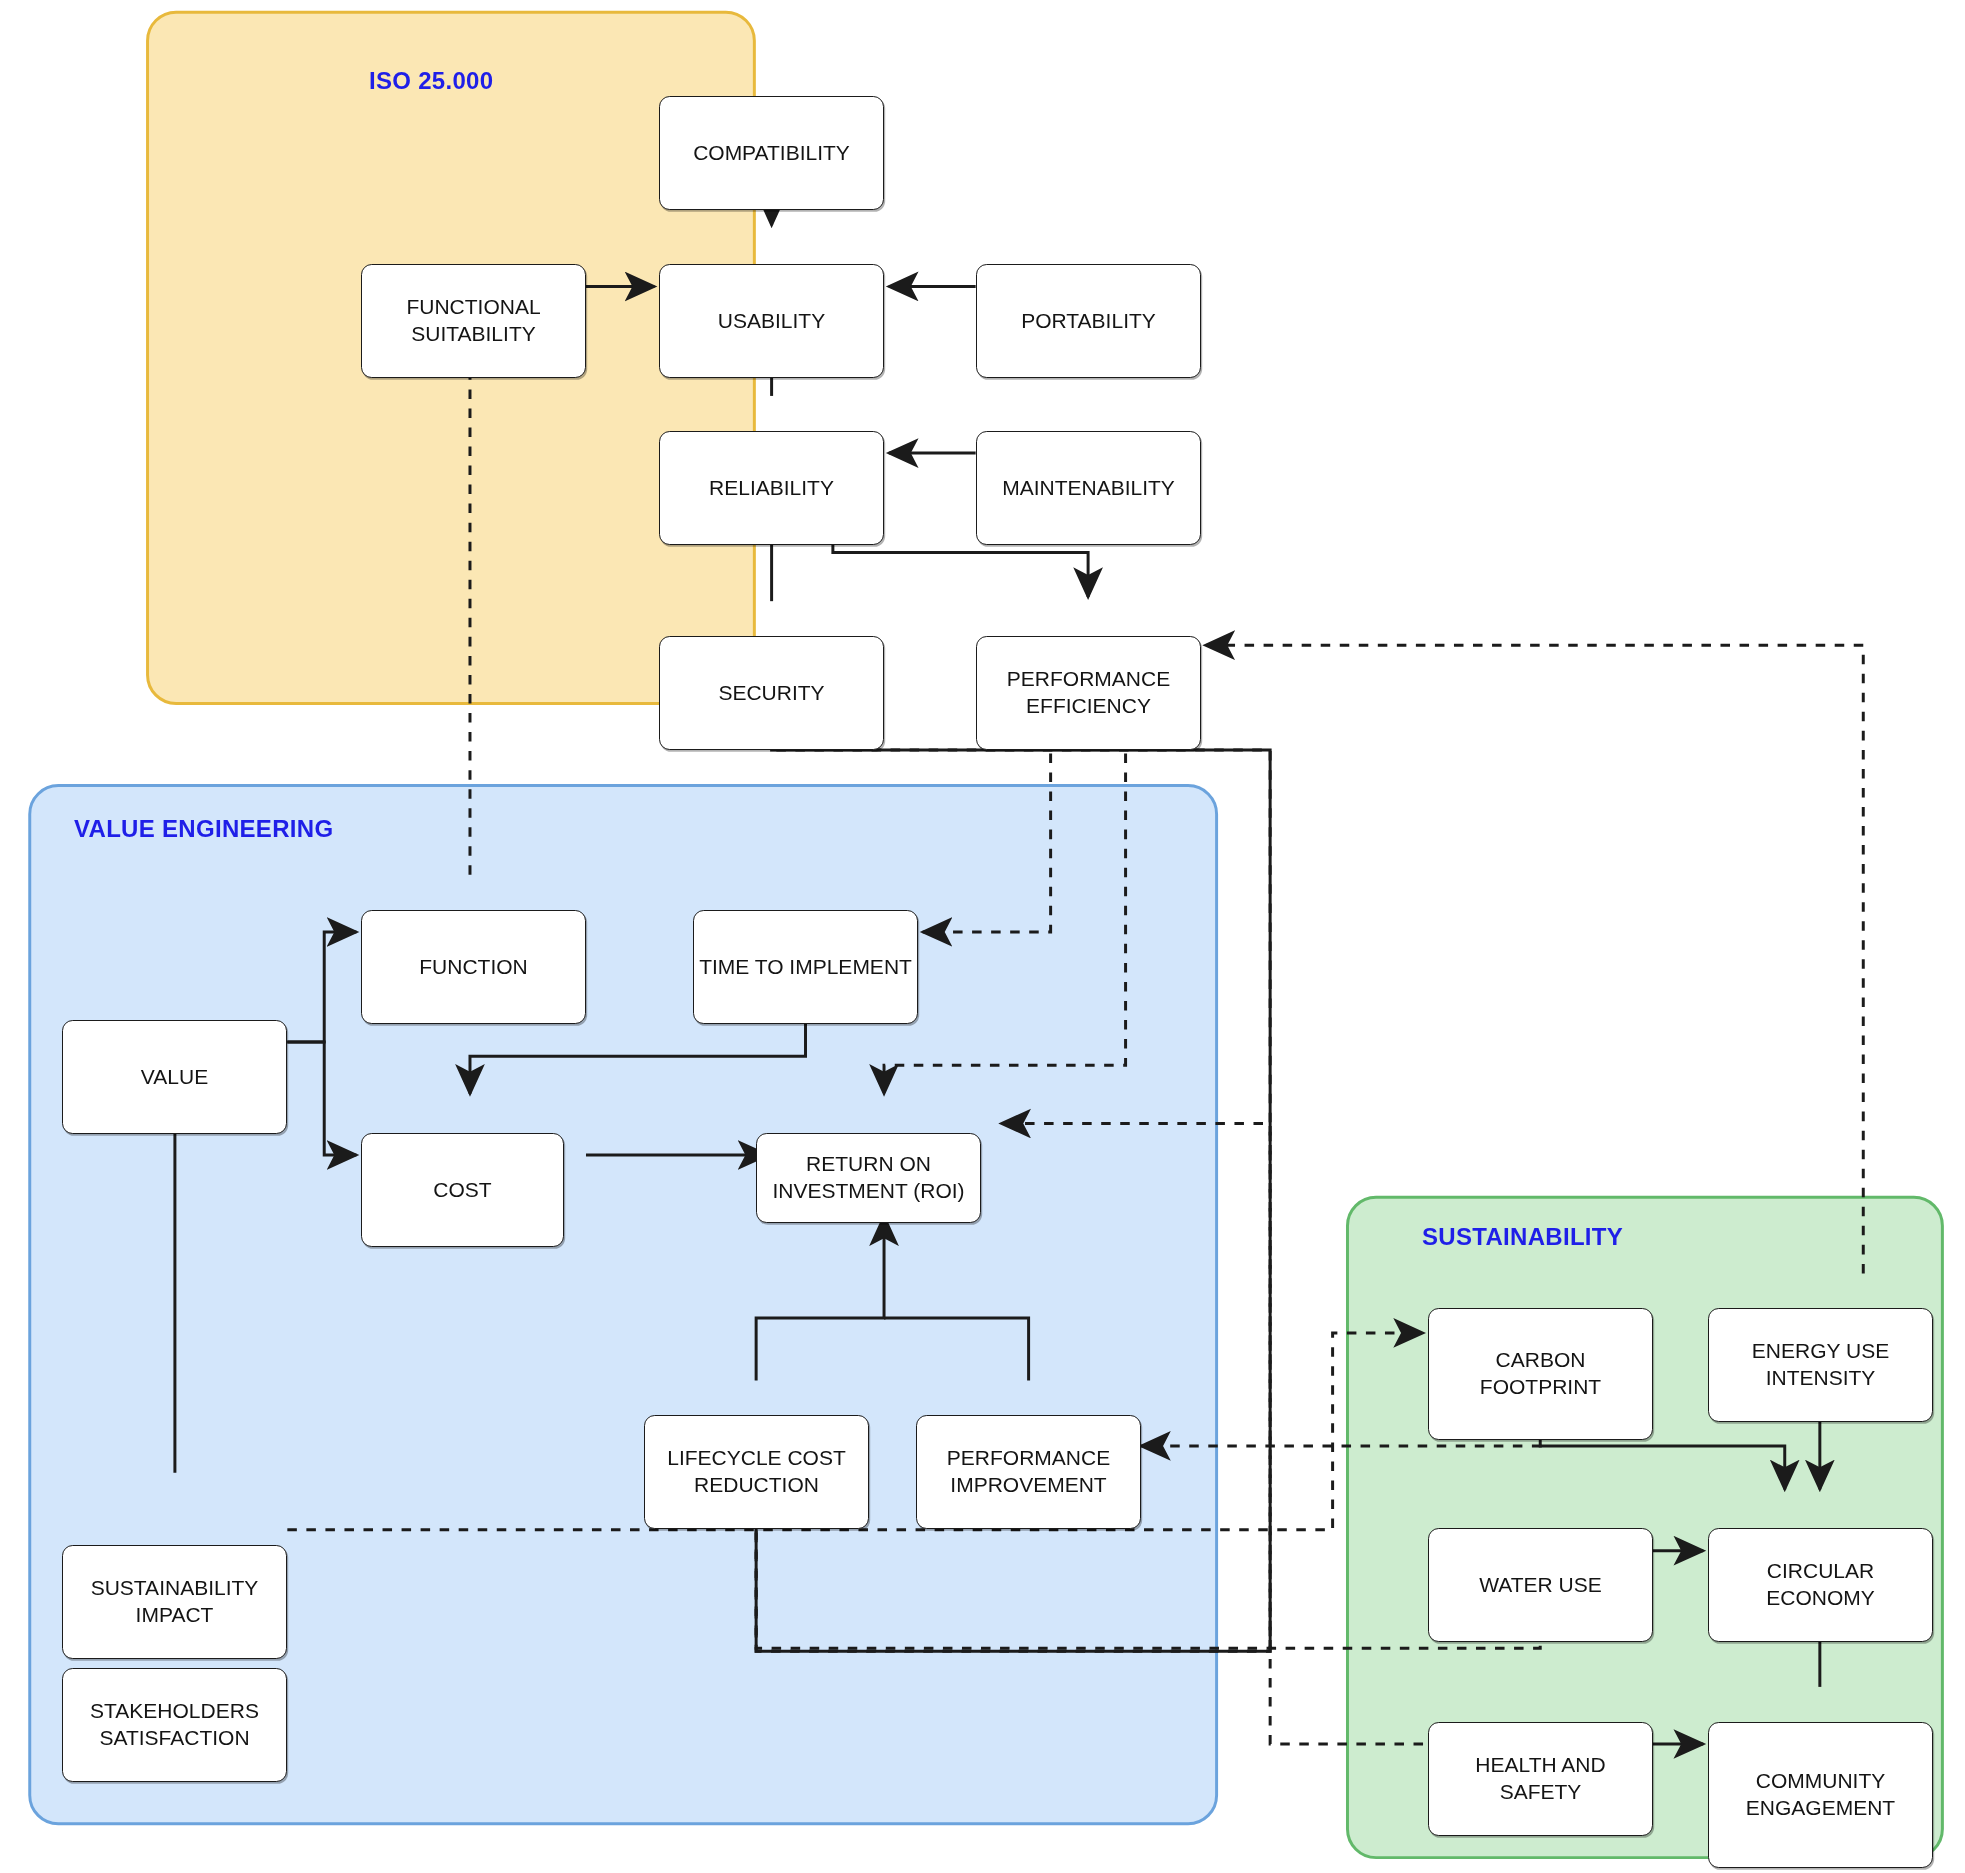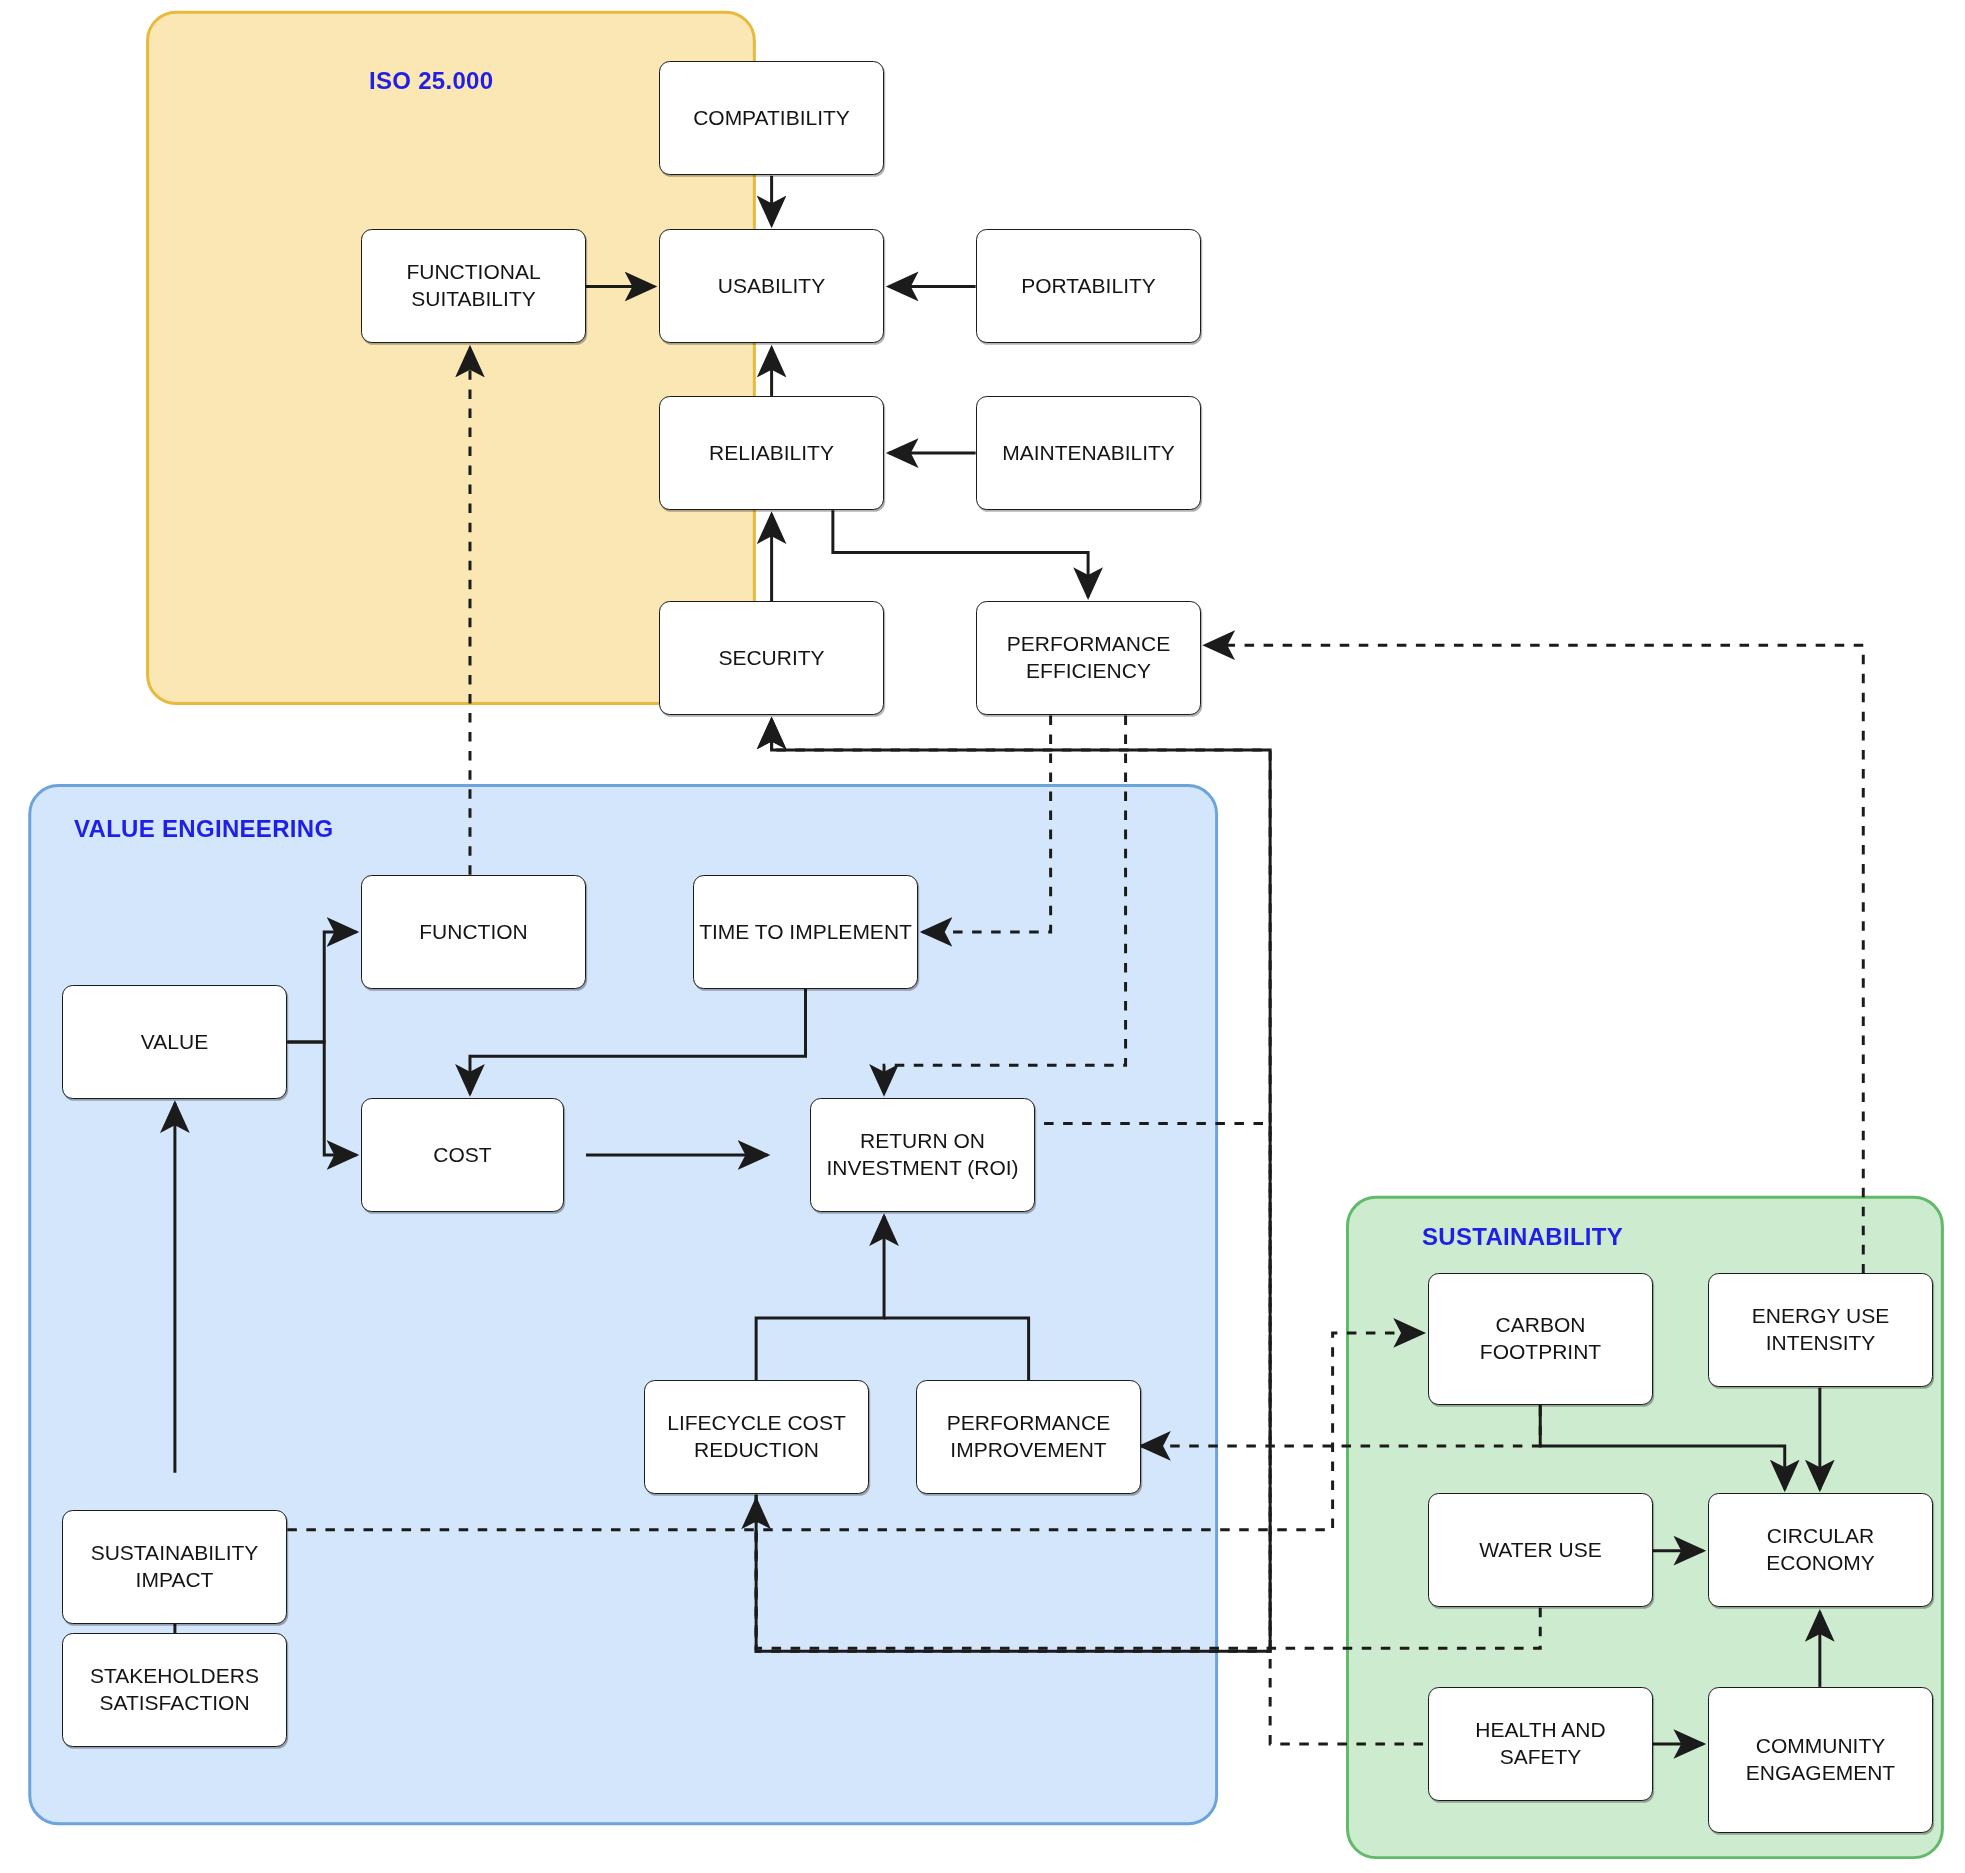--- a/index.html
+++ b/index.html
@@ -9,20 +9,21 @@
   .grp-label{
     position:absolute;color:#1f1fe8;font-weight:bold;font-size:24px;
     letter-spacing:0.3px;white-space:nowrap;font-family:"Liberation Sans", sans-serif;
   }
   .node{
     position:absolute;background:#ffffff;border:1.8px solid #1b1b1b;border-radius:10.7px;
     box-sizing:border-box;display:flex;align-items:center;justify-content:center;
     text-align:center;font-size:21px;color:#141414;line-height:1.28;
     font-family:"Liberation Sans", sans-serif;
     box-shadow:1.2px 1.8px 0 rgba(0,0,0,0.30);
+    margin-top:35px;
   }
   .node span{display:block;padding:0 4.8px;}
 </style>
 </head>
 <body>
 
 <div id="stage">
 
   <svg viewBox="0 0 3303 3149">
     <defs>
@@ -120,21 +121,21 @@
   </div>
   <div class="node" style="left:693px;top:875px;width:225px;height:114px;">
     <span>TIME TO IMPLEMENT</span>
   </div>
   <div class="node" style="left:62px;top:985px;width:225px;height:114px;">
     <span>VALUE</span>
   </div>
   <div class="node" style="left:361px;top:1098px;width:203px;height:114px;">
     <span>COST</span>
   </div>
-  <div class="node" style="left:810px;top:1098px;width:225px;height:114px;">
+  <div class="node" style="left:756px;top:1098px;width:225px;height:90px;">
     <span>RETURN ON INVESTMENT (ROI)</span>
   </div>
   <div class="node" style="left:644px;top:1380px;width:225px;height:114px;">
     <span>LIFECYCLE COST REDUCTION</span>
   </div>
   <div class="node" style="left:916px;top:1380px;width:225px;height:114px;">
     <span>PERFORMANCE IMPROVEMENT</span>
   </div>
   <div class="node" style="left:62px;top:1510px;width:225px;height:114px;">
     <span>SUSTAINABILITY IMPACT</span>

